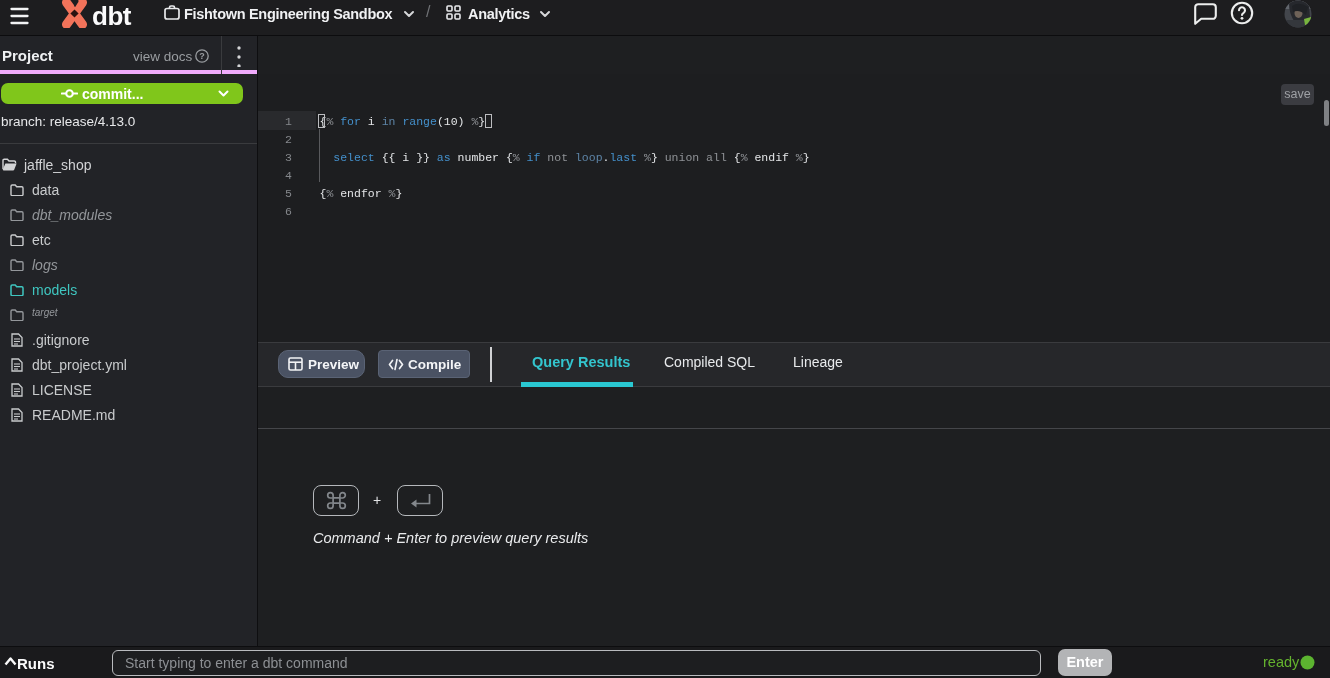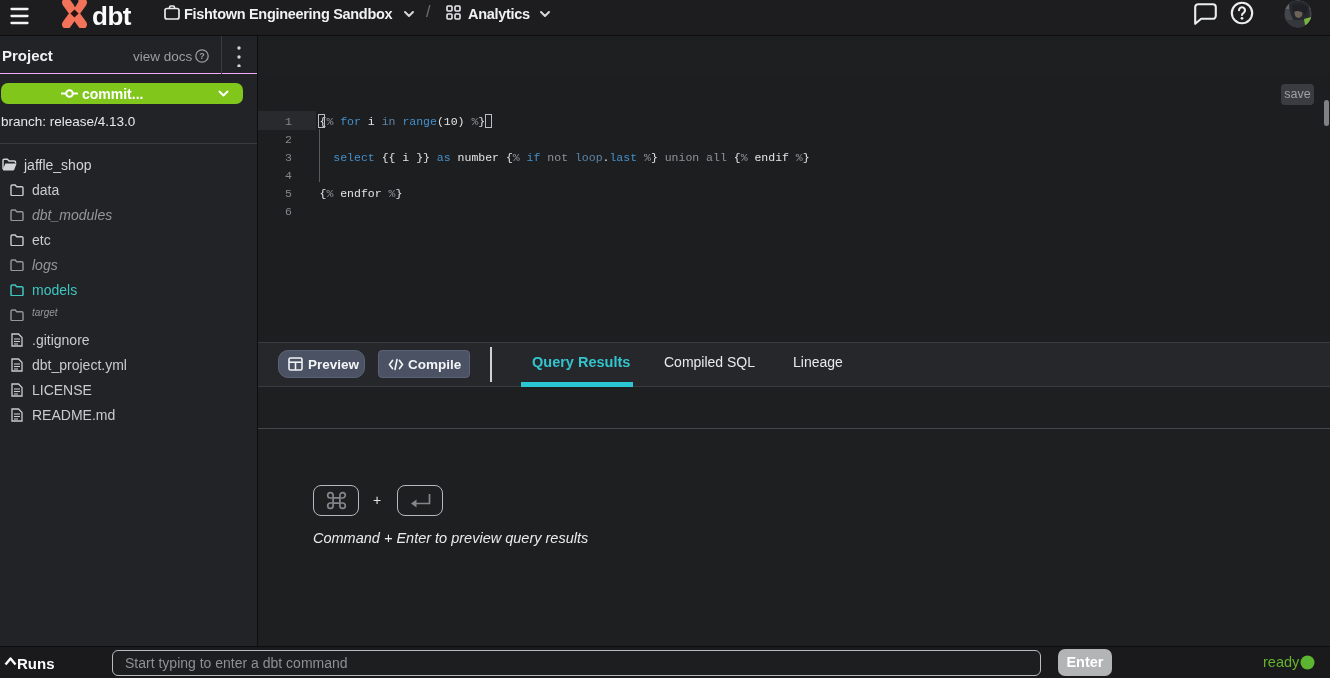--- a/index.html
+++ b/index.html
@@ -78,21 +78,21 @@
       <ellipse cx="14.5" cy="13" rx="4" ry="5" fill="#6e6258"></ellipse>
       <path d="M8 6 Q15 1 24 7 L22 15 Q15 9 9 12 Z" fill="#1f2125"></path>
       <rect x="0" y="20" width="28" height="8" fill="#34373c"></rect>
       <path d="M20 19 L27 17 L27 25 L21 25 Z" fill="#78b53e"></path>
     </g>
   </svg>
 </div>
 
 <div class="abs" style="left:0;top:36px;width:258px;height:611px;background:#222327;border-right:1px solid #0e0e10;">
 
-  <div class="abs" style="left:0;top:0;width:257px;height:38px;border-bottom:1px solid #f0abfc;">
+  <div class="abs" style="left:0;top:0;width:257px;height:38px;border-bottom:4px solid #f0abfc;">
     <div class="abs" style="left:2px;top:11px;font-size:15px;font-weight:bold;color:#eef0f2;">Project</div>
     <div class="abs" style="left:133px;top:13px;font-size:13.5px;color:#9a9da1;">view docs</div>
     <svg class="abs" style="left:195px;top:13px;" width="14" height="14" viewBox="0 0 14 14">
       <circle cx="7" cy="7" r="6.2" fill="none" stroke="#9a9da1" stroke-width="1.3"></circle>
       <text x="7" y="10.2" font-size="9" font-weight="bold" fill="#9a9da1" text-anchor="middle" font-family="Liberation Sans">?</text>
     </svg>
     <div class="abs" style="left:221px;top:0;width:1px;height:38px;background:#3a3b3e;"></div>
     <svg class="abs" style="left:236px;top:10px;" width="6" height="21" viewBox="0 0 6 21">
       <circle cx="3" cy="2" r="1.7" fill="#d4d5d7"></circle>
       <circle cx="3" cy="11" r="1.7" fill="#d4d5d7"></circle>

